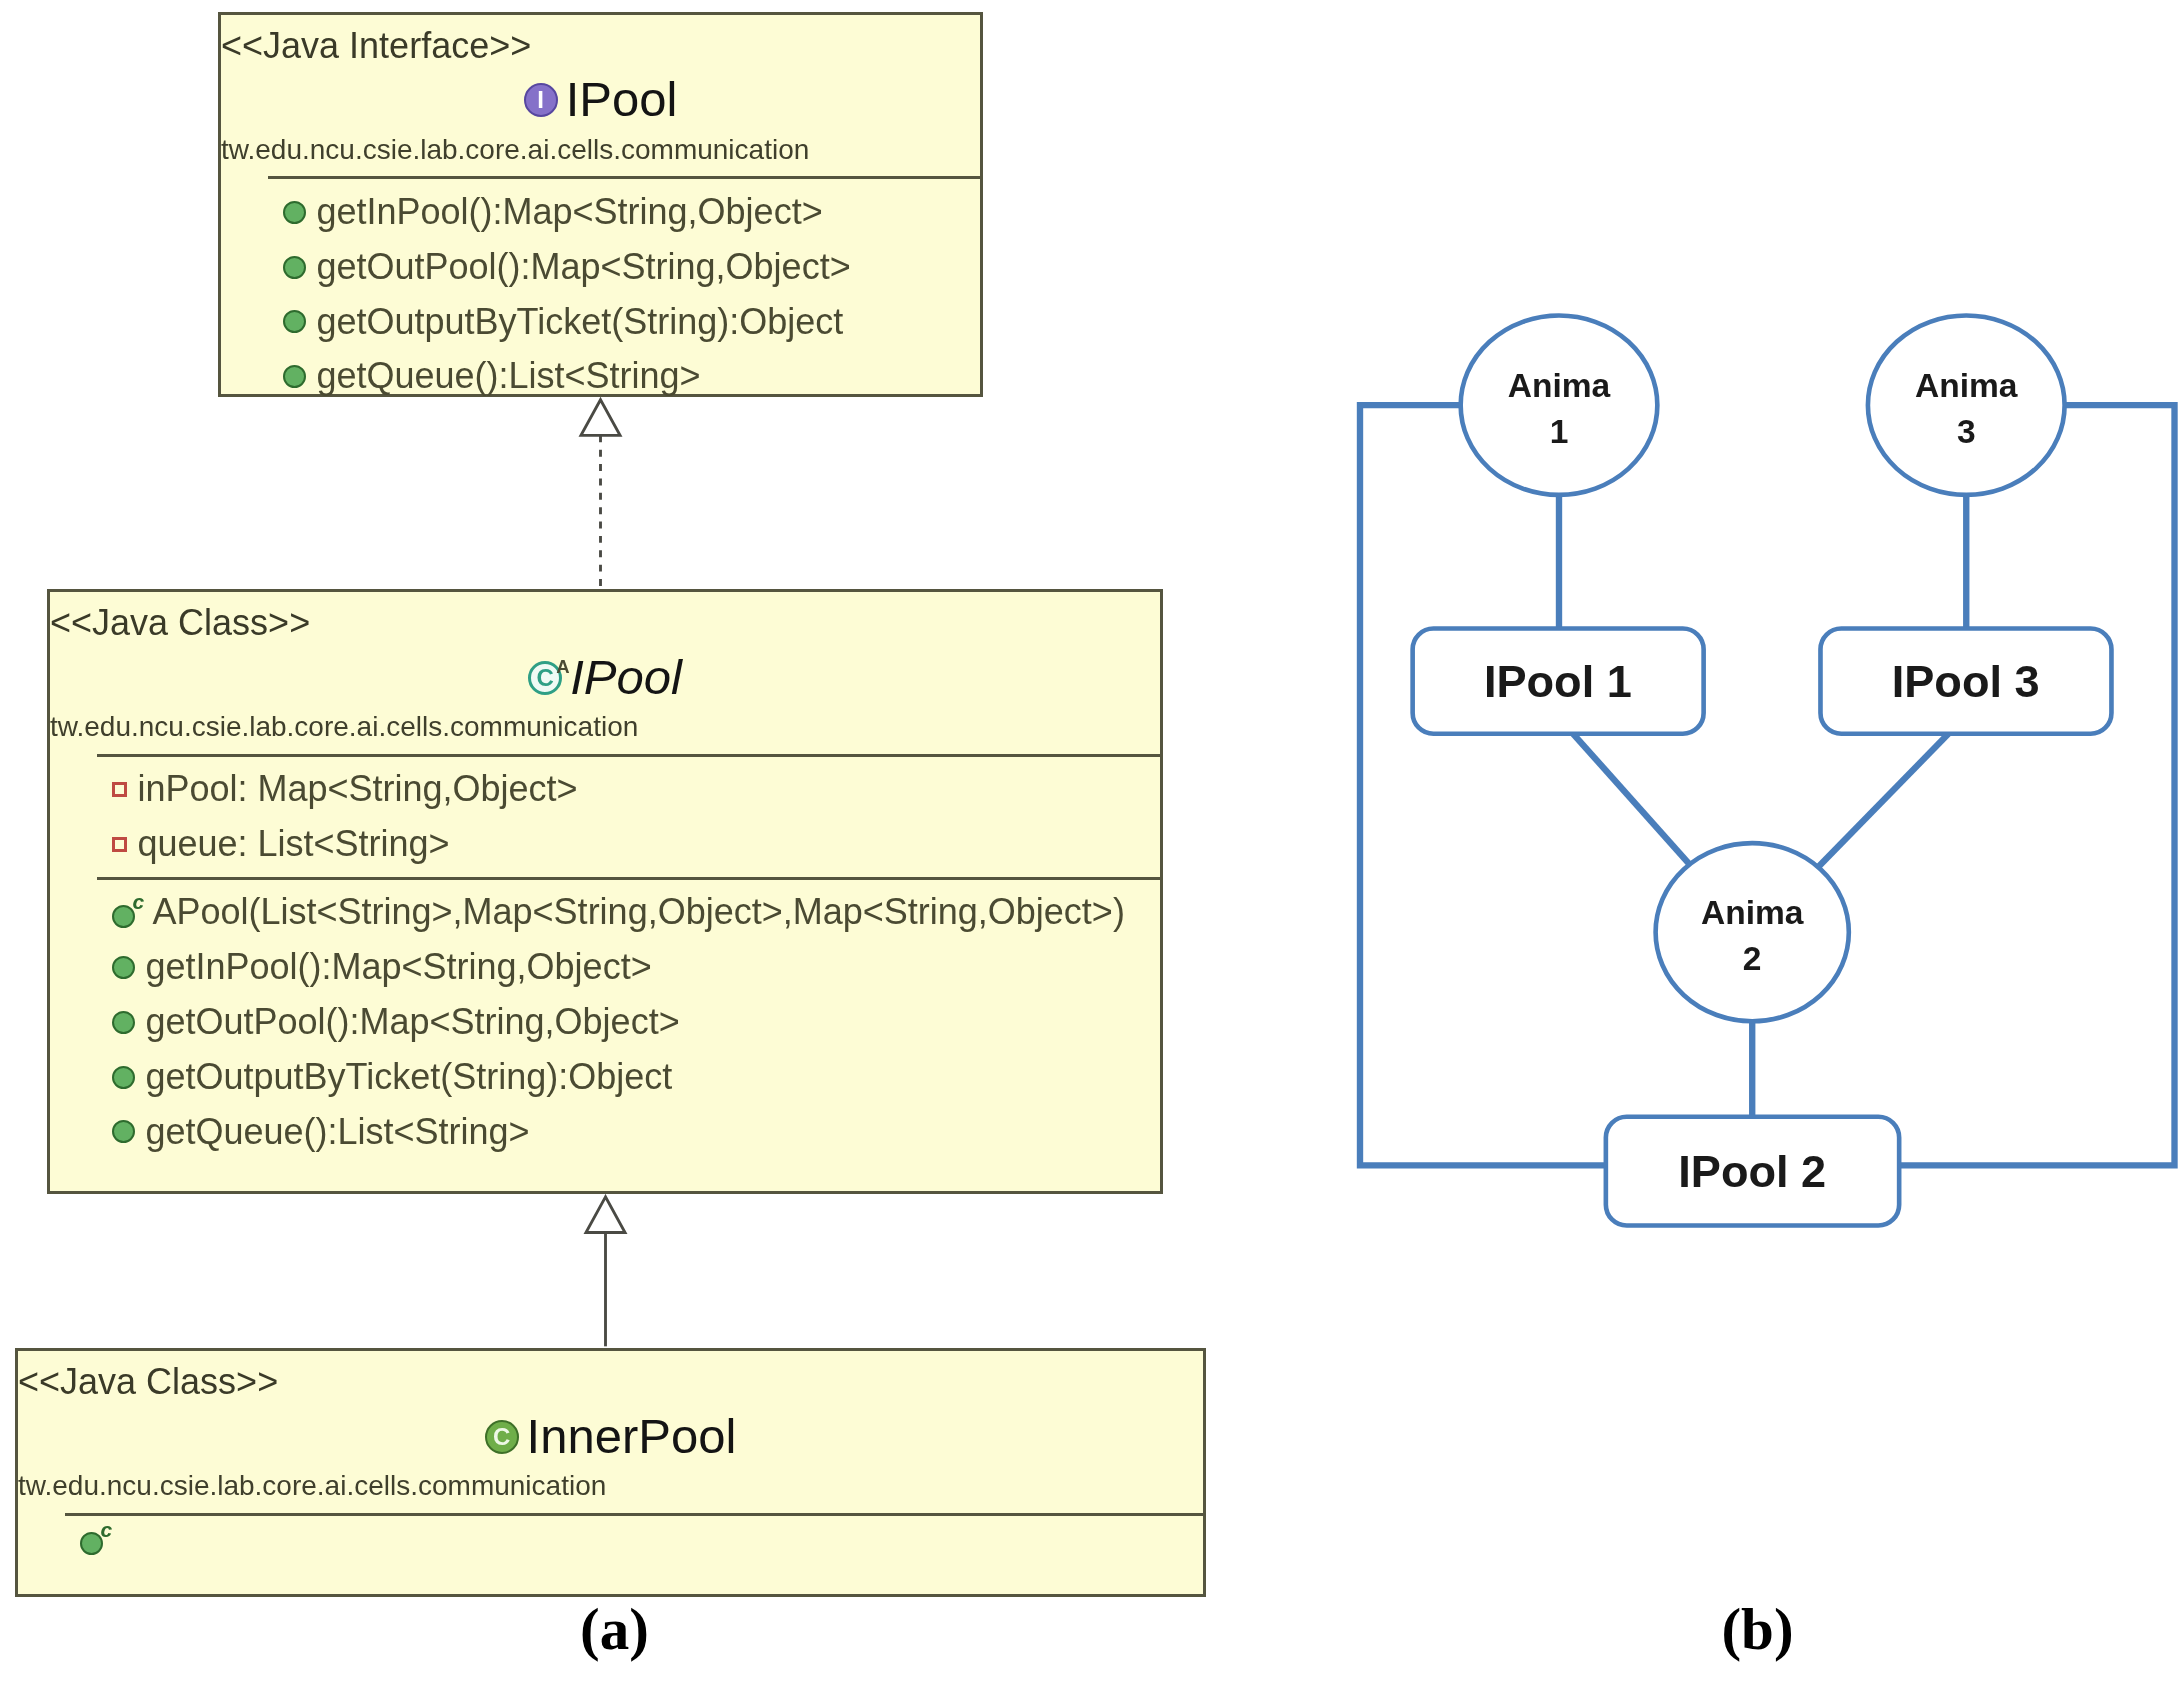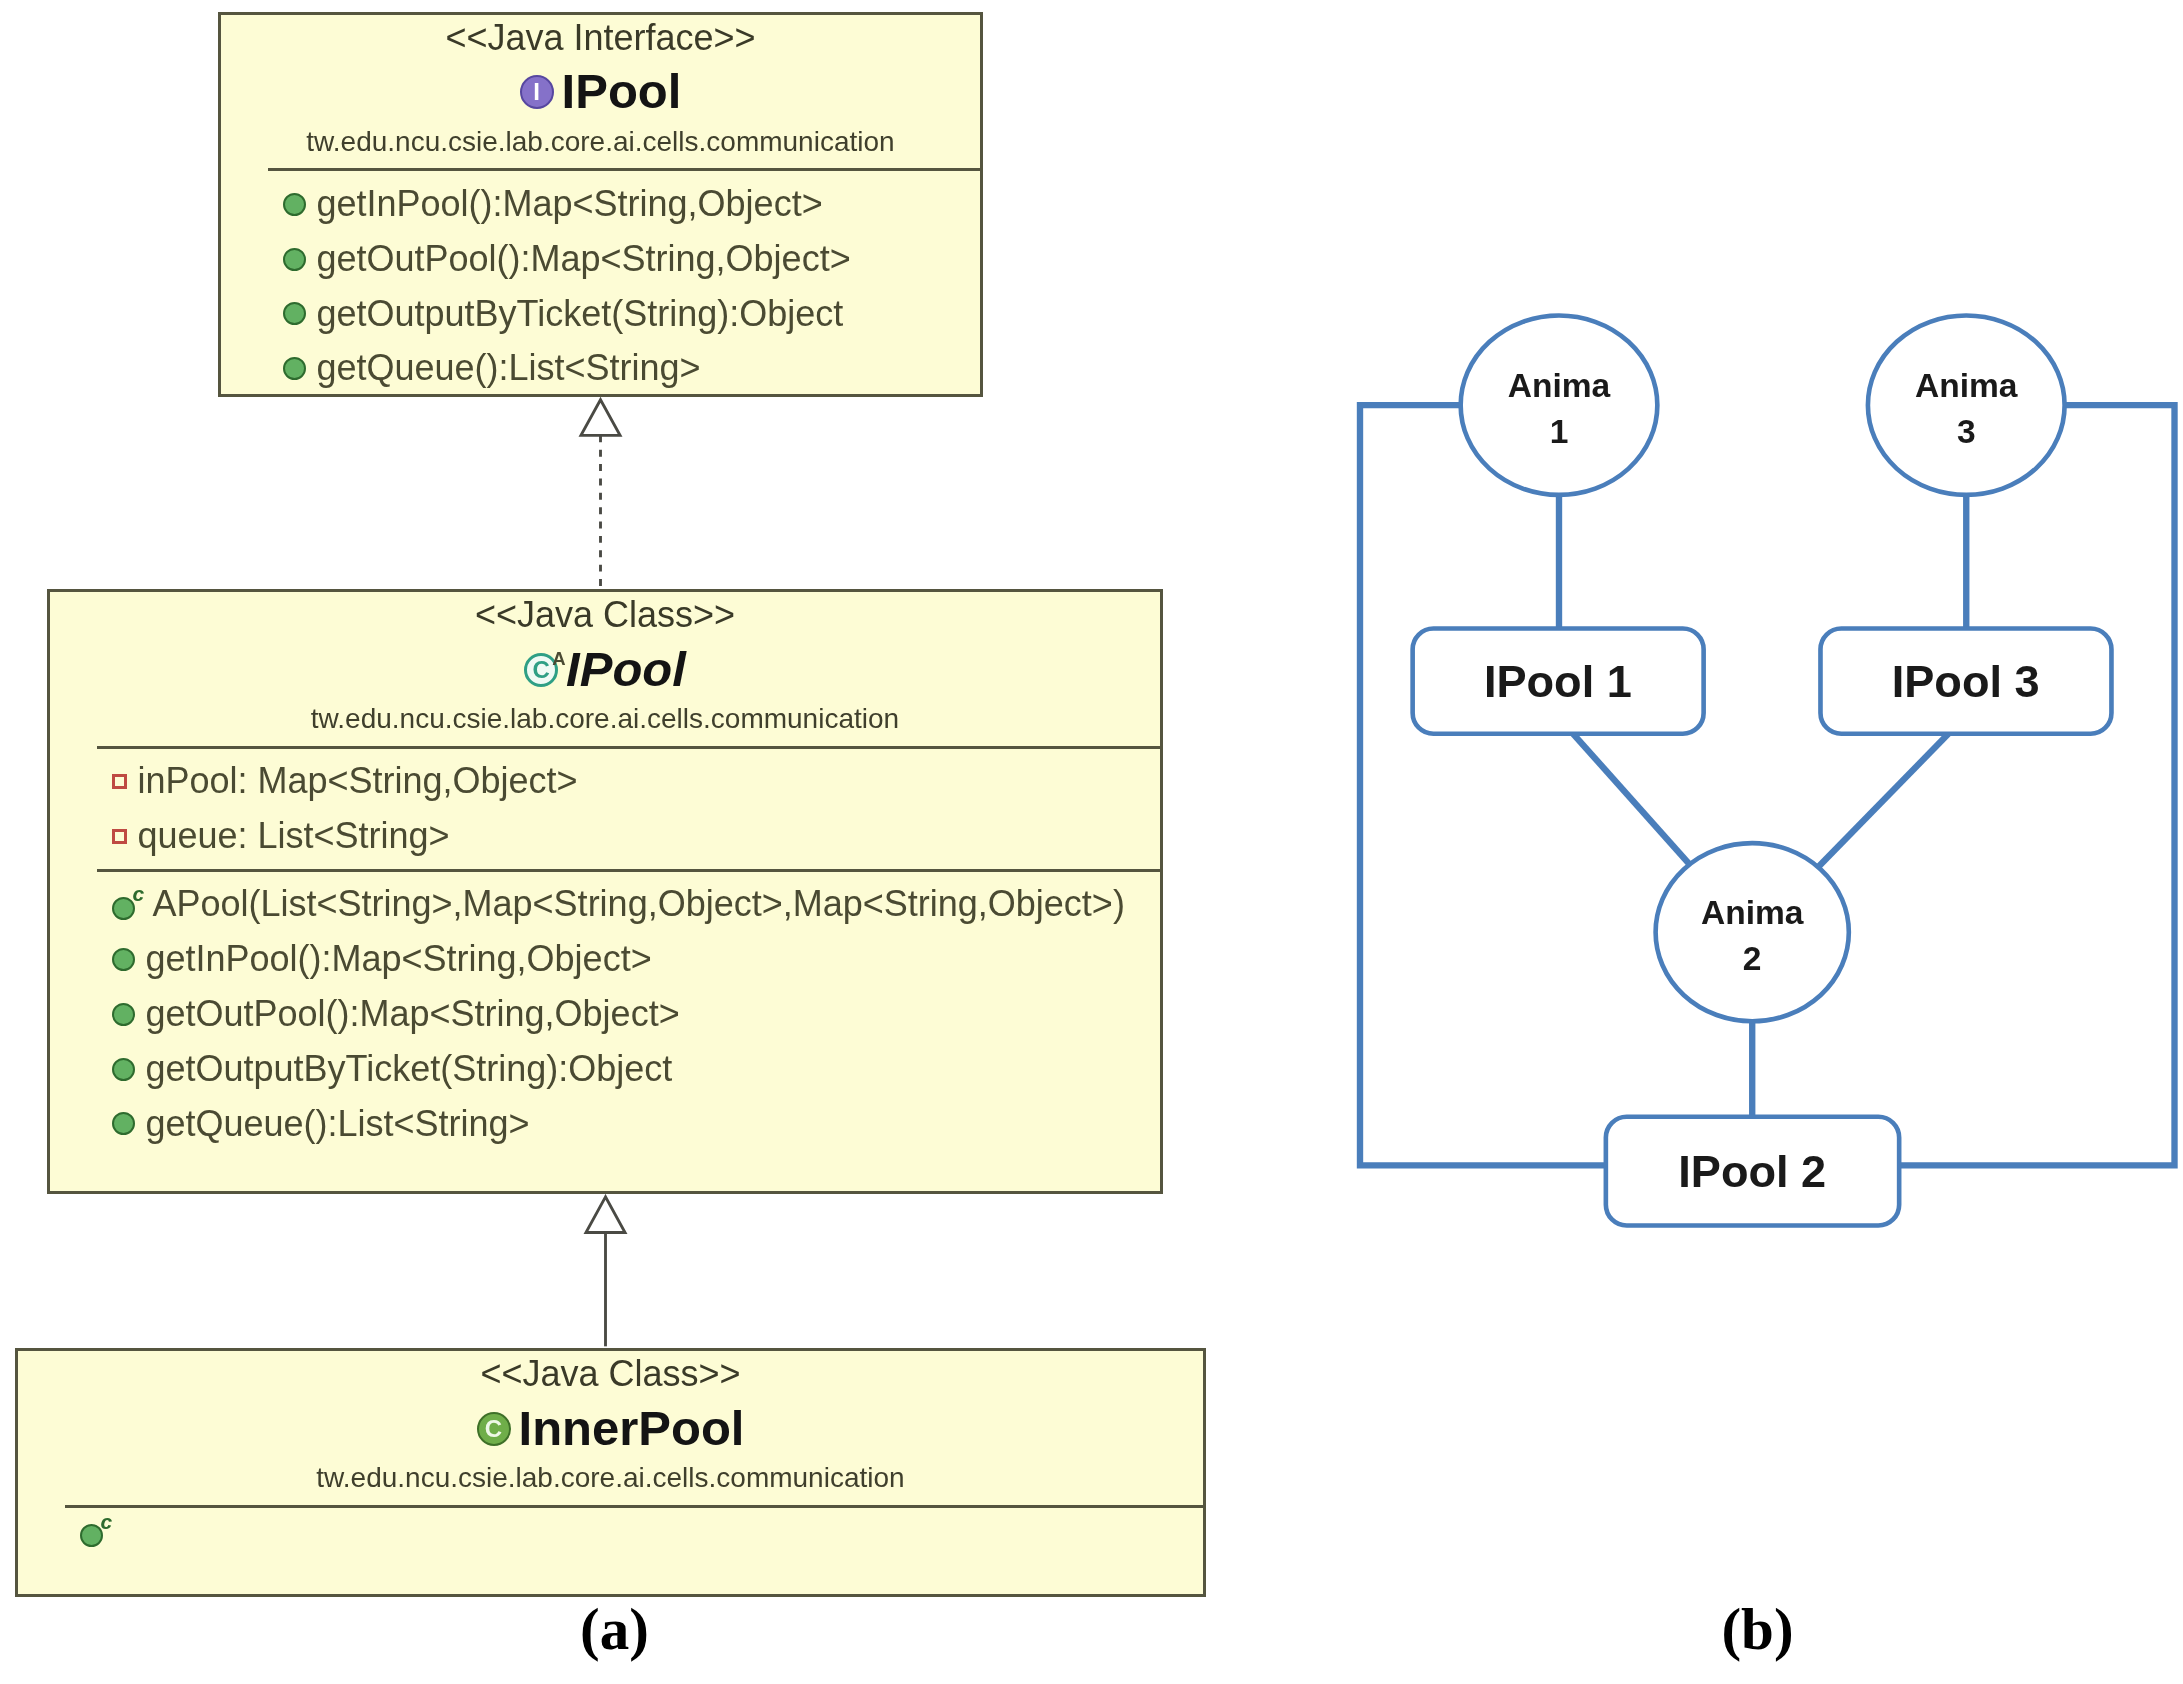--- a/index.html
+++ b/index.html
@@ -7,24 +7,24 @@
     position:relative; width:2183px; height:1685px; background:#ffffff;
     font-family:"Liberation Sans", sans-serif; overflow:hidden;
   }
 
   
   .uml-box {
     position:absolute; box-sizing:border-box;
     background:#fdfcd5; border:3.5px solid #55553f;
     display:flex; flex-direction:column; color:#4a4a32;
   }
-  .uml-head { text-align:center; }
+  .uml-head { text-align:left; padding-top:8px; }
   .stereotype { font-size:36px; color:#3a3a28; line-height:1.25; }
   .title-row { display:flex; justify-content:center; align-items:center; gap:8px; margin:5.8px 0 4.6px; }
-  .class-name { font-size:49px; font-weight:bold; color:#141414; line-height:1.1; }
+  .class-name { font-size:49px; font-weight:normal; color:#141414; line-height:1.1; }
   .class-name.abstract-name { font-style:italic; }
   .package-name { font-size:28px; color:#3f3f2c; line-height:1.25; padding-bottom:9.3px; }
   .compartment { border-top:3.5px solid #55553f; padding:5.8px 0 4.6px;margin-left:47px; }
   .compartment.grow { flex:1; }
   .member-row { display:flex; align-items:center; gap:10.4px; padding:4px 8px 4px 15px; font-size:36px; line-height:1.3; }
   .member-text { white-space:nowrap; }
 
   
   .method-icon { width:23px; height:23px; border-radius:50%; background:#62b162; border:2.3px solid #2e6b2e; flex:none; box-sizing:border-box; }
   .field-icon { width:15px; height:15px; border:3.5px solid #bf4a42; background:transparent; flex:none; box-sizing:border-box; }

